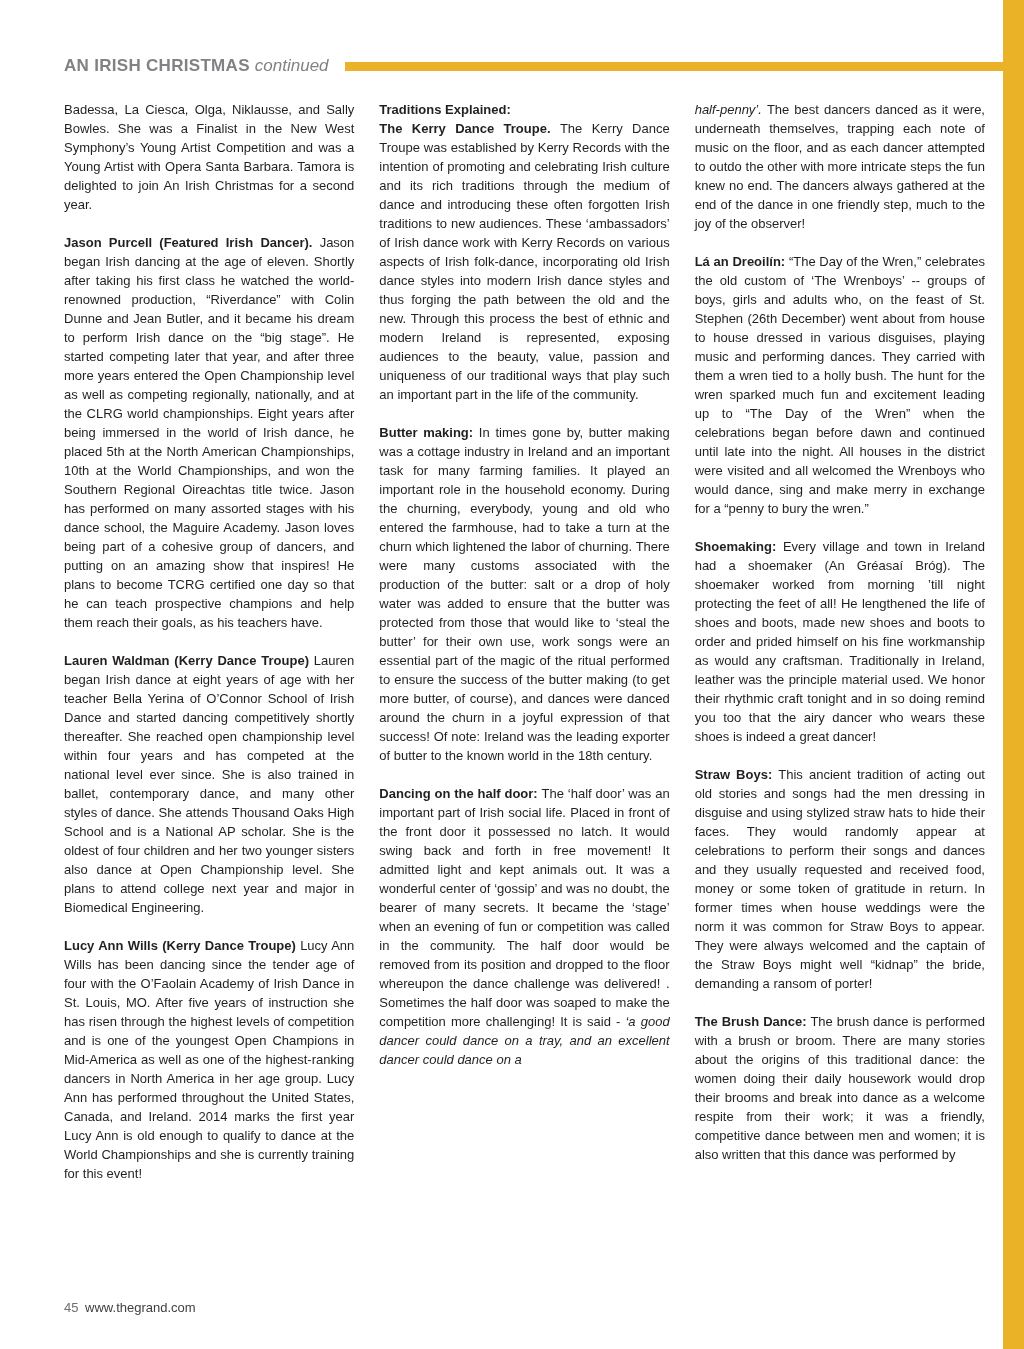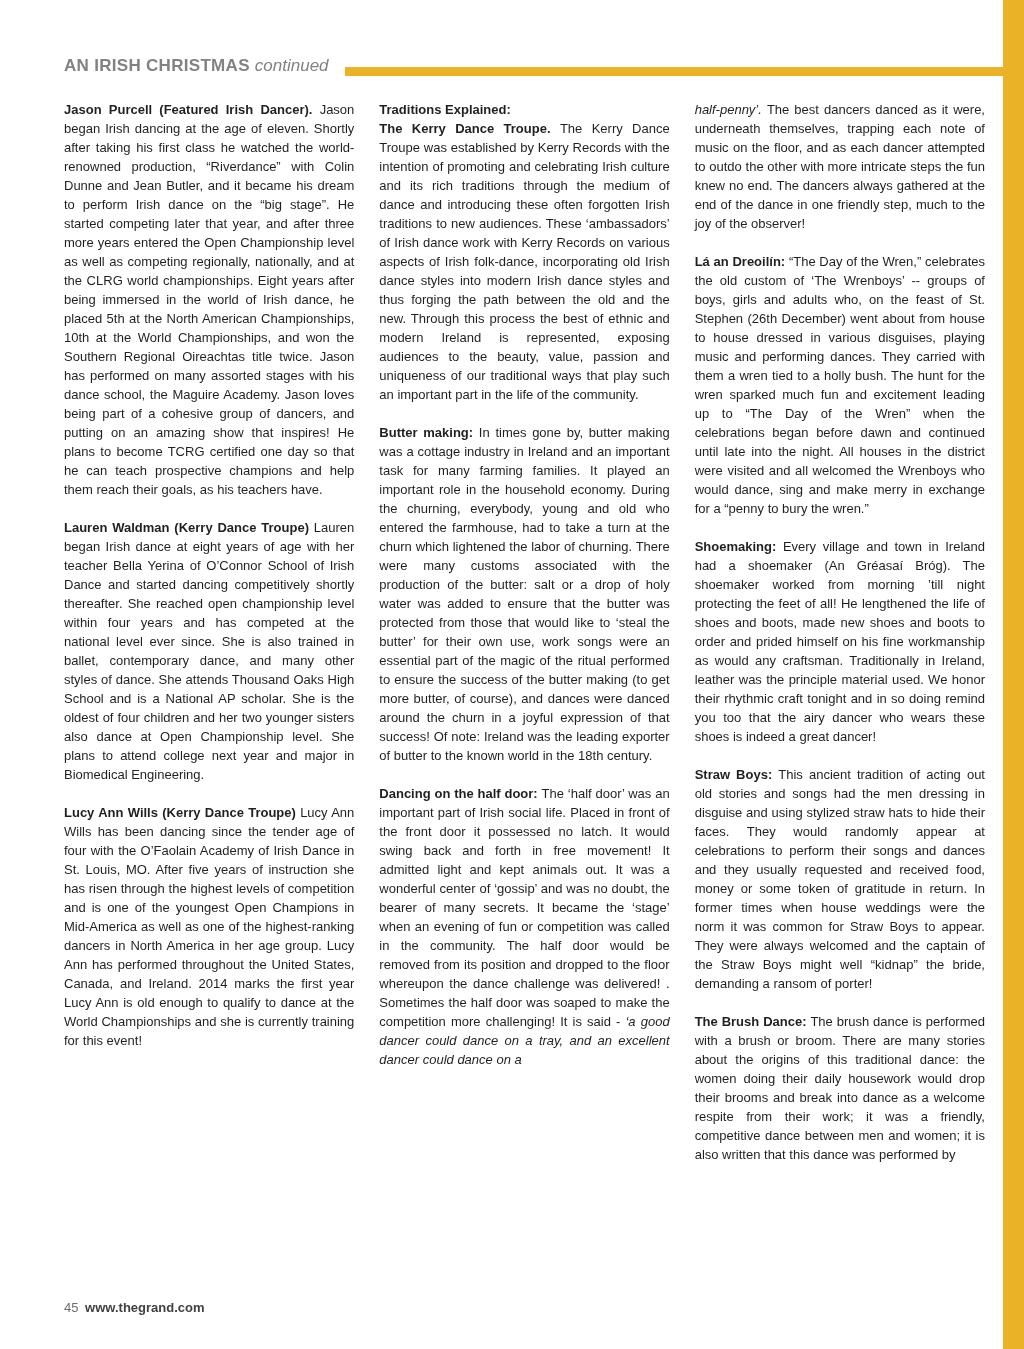--- a/index.html
+++ b/index.html
@@ -16,21 +16,21 @@
   .edge-strip {
     position: absolute; top: 0; right: 0;
     width: 21px; height: 100%;
     background: var(--accent, #e9b227);
   }
   .content {
     position: absolute;
     left: 64px; top: 56px;
     width: 921px;
   }
-  .header-row { display: flex; align-items: flex-end; gap: 16px; }
+  .header-row { display: flex; align-items: center; gap: 16px; }
   .header-title {
     font-size: 17px;
     font-weight: 700;
     color: var(--title-gray, #808285);
     letter-spacing: 0.3px;
     white-space: nowrap;
   }
   .header-subtitle { font-style: italic; font-weight: 400; letter-spacing: 0; }
   .header-rule {
     flex: 1;
@@ -49,36 +49,37 @@
   }
   .para + .para { margin-top: 19px; }
   .bold { font-weight: 700; }
   .italic { font-style: italic; }
   .footer {
     position: absolute;
     left: 64px; bottom: 34px;
     font-size: 13px;
   }
   .footer .num { color: var(--footer-gray, #6d6e71); }
-  .footer .site { font-weight: 700; color: var(--footer-site, #414042); margin-left: 3px; }
+  .footer .site { font-weight: 400; color: var(--footer-site, #414042); margin-left: 3px; }
 </style>
 </head>
 <body>
 
 <div class="page">
   <div class="edge-strip"></div>
 
   <div class="content">
     <header class="header-row">
       <h1 class="header-title"><span>AN IRISH CHRISTMAS</span> <em class="header-subtitle">continued</em></h1>
       <div class="header-rule"></div>
     </header>
 
     <main class="columns">
       <section class="col">
+          <p class="para"><span>Badessa, La Ciesca, Olga, Niklausse, and Sally Bowles. She was a Finalist in the New West Symphony’s Young Artist Competition and was a Young Artist with Opera Santa Barbara. Tamora is delighted to join An Irish Christmas for a second year.</span></p>
           <p class="para"><span class="bold">Jason Purcell (Featured Irish Dancer). </span><span>Jason began Irish dancing at the age of eleven. Shortly after taking his first class he watched the world-renowned production, “Riverdance” with Colin Dunne and Jean Butler, and it became his dream to perform Irish dance on the “big stage”. He started competing later that year, and after three more years entered the Open Championship level as well as competing regionally, nationally, and at the CLRG world championships. Eight years after being immersed in the world of Irish dance, he placed 5th at the North American Championships, 10th at the World Championships, and won the Southern Regional Oireachtas title twice. Jason has performed on many assorted stages with his dance school, the Maguire Academy. Jason loves being part of a cohesive group of dancers, and putting on an amazing show that inspires! He plans to become TCRG certified one day so that he can teach prospective champions and help them reach their goals, as his teachers have.</span></p>
           <p class="para"><span class="bold">Lauren Waldman (Kerry Dance Troupe) </span><span>Lauren began Irish dance at eight years of age with her teacher Bella Yerina of O’Connor School of Irish Dance and started dancing competitively shortly thereafter. She reached open championship level within four years and has competed at the national level ever since. She is also trained in ballet, contemporary dance, and many other styles of dance. She attends Thousand Oaks High School and is a National AP scholar. She is the oldest of four children and her two younger sisters also dance at Open Championship level. She plans to attend college next year and major in Biomedical Engineering.</span></p>
           <p class="para"><span class="bold">Lucy Ann Wills (Kerry Dance Troupe) </span><span>Lucy Ann Wills has been dancing since the tender age of four with the O’Faolain Academy of Irish Dance in St. Louis, MO. After five years of instruction she has risen through the highest levels of competition and is one of the youngest Open Champions in Mid-America as well as one of the highest-ranking dancers in North America in her age group. Lucy Ann has performed throughout the United States, Canada, and Ireland. 2014 marks the first year Lucy Ann is old enough to qualify to dance at the World Championships and she is currently training for this event!</span></p>
         </section>
       <section class="col">
           <p class="para"><span class="bold">Traditions Explained:</span><br><span class="bold">The Kerry Dance Troupe. </span><span>The Kerry Dance Troupe was established by Kerry Records with the intention of promoting and celebrating Irish culture and its rich traditions through the medium of dance and introducing these often forgotten Irish traditions to new audiences. These ‘ambassadors’ of Irish dance work with Kerry Records on various aspects of Irish folk-dance, incorporating old Irish dance styles into modern Irish dance styles and thus forging the path between the old and the new. Through this process the best of ethnic and modern Ireland is represented, exposing audiences to the beauty, value, passion and uniqueness of our traditional ways that play such an important part in the life of the community.</span></p>
           <p class="para"><span class="bold">Butter making: </span><span>In times gone by, butter making was a cottage industry in Ireland and an important task for many farming families. It played an important role in the household economy. During the churning, everybody, young and old who entered the farmhouse, had to take a turn at the churn which lightened the labor of churning. There were many customs associated with the production of the butter: salt or a drop of holy water was added to ensure that the butter was protected from those that would like to ‘steal the butter’ for their own use, work songs were an essential part of the magic of the ritual performed to ensure the success of the butter making (to get more butter, of course), and dances were danced around the churn in a joyful expression of that success! Of note: Ireland was the leading exporter of butter to the known world in the 18th century.</span></p>
           <p class="para"><span class="bold">Dancing on the half door: </span><span>The ‘half door’ was an important part of Irish social life. Placed in front of the front door it possessed no latch. It would swing back and forth in free movement! It admitted light and kept animals out. It was a wonderful center of ‘gossip’ and was no doubt, the bearer of many secrets. It became the ‘stage’ when an evening of fun or competition was called in the community. The half door would be removed from its position and dropped to the floor whereupon the dance challenge was delivered! . Sometimes the half door was soaped to make the competition more challenging! It is said - </span><span class="italic">‘a good dancer could dance on a tray, and an excellent dancer could dance on a</span></p>
         </section>
       <section class="col">

